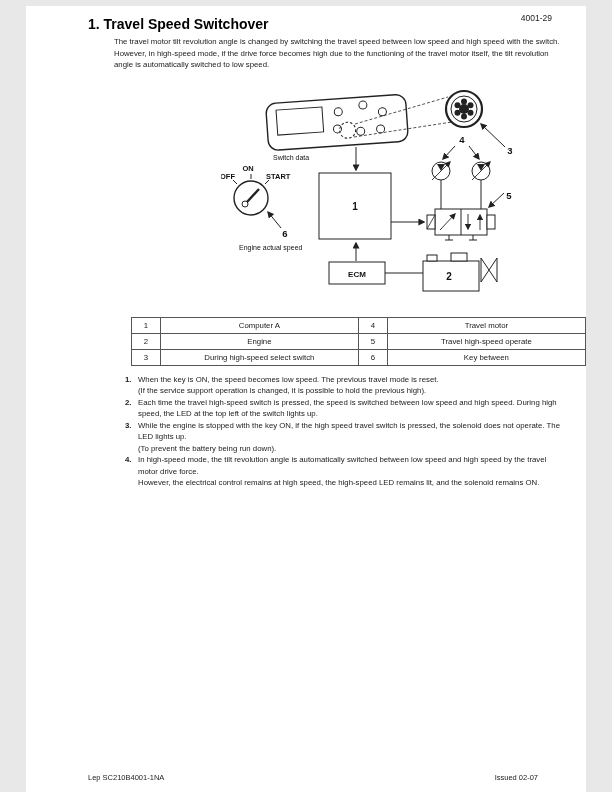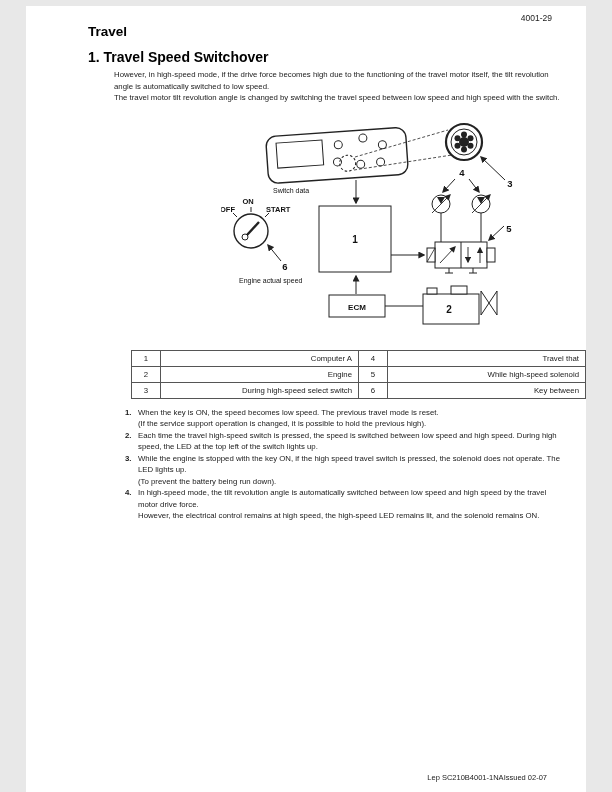--- a/index.html
+++ b/index.html
@@ -40,47 +40,46 @@
     margin:4px 0 0 105px;
     font-size:7.8px;
   }
   .legend td{
     border:1px solid #555;
     padding:2.5px 6px;
     height:10px;
     color:#1a1a1a;
   }
   .legend td.num{width:16px;text-align:center;}
-  .legend td.label{width:188px;text-align:right;}
+  .legend td.label{width:188px;text-align:center;}
   .operation{margin:8px 24px 0 88px;font-size:7.8px;line-height:11.5px;}
   .op-heading{margin-left:-1px;}
   .op-marker{font-weight:bold;margin-right:3px;}
   .op-item{display:flex;margin:0 0 0 11px;}
   .op-item .item-num{flex:none;width:13px;font-weight:bold;}
   .op-item .item-text{flex:1;white-space:pre-line;}
   .footer{
-    position:absolute;bottom:16px;left:62px;right:39px;
-    display:flex;justify-content:flex-end;
+    position:absolute;bottom:16px;left:62px;right:48px;
+    display:flex;justify-content:space-between;
     font-size:7.5px;color:#222;
   }
 </style>
 </head>
 <body>
 
 <div class="page">
 
   <div class="page-number">4001-29</div>
 
-  <h1 class="doc-title">Travel</h1>
 
   <h2 class="section-heading">1. Travel Speed Switchover</h2>
 
   <div class="intro">
+    <p>The travel motor tilt revolution angle is changed by switching the travel speed between low speed and high speed with the switch.</p>
     <p>However, in high-speed mode, if the drive force becomes high due to the functioning of the travel motor itself, the tilt revolution angle is automatically switched to low speed.</p>
-    <p>The travel motor tilt revolution angle is changed by switching the travel speed between low speed and high speed with the switch.</p>
   </div>
 
   <div class="diagram">
     <svg width="300" height="220" viewBox="0 0 300 220">
       <defs>
         <marker id="arrow" viewBox="0 0 10 10" refX="8" refY="5" markerWidth="7" markerHeight="7" orient="auto-start-reverse">
           <path d="M0,0 L10,5 L0,10 z" fill="#222"></path>
         </marker>
       </defs>
 
@@ -196,27 +195,27 @@
       </g>
     </svg>
   </div>
 
   <table class="legend">
     <tbody>
       <tr>
         <td class="num">1</td>
         <td class="label">Computer A</td>
         <td class="num">4</td>
-        <td class="label">Travel that</td>
+        <td class="label">Travel motor</td>
       </tr>
       <tr>
         <td class="num">2</td>
         <td class="label">Engine</td>
         <td class="num">5</td>
-        <td class="label">While high-speed solenoid</td>
+        <td class="label">Travel high-speed operate</td>
       </tr>
       <tr>
         <td class="num">3</td>
         <td class="label">During high-speed select switch</td>
         <td class="num">6</td>
         <td class="label">Key between</td>
       </tr>
     </tbody>
   </table>
 

